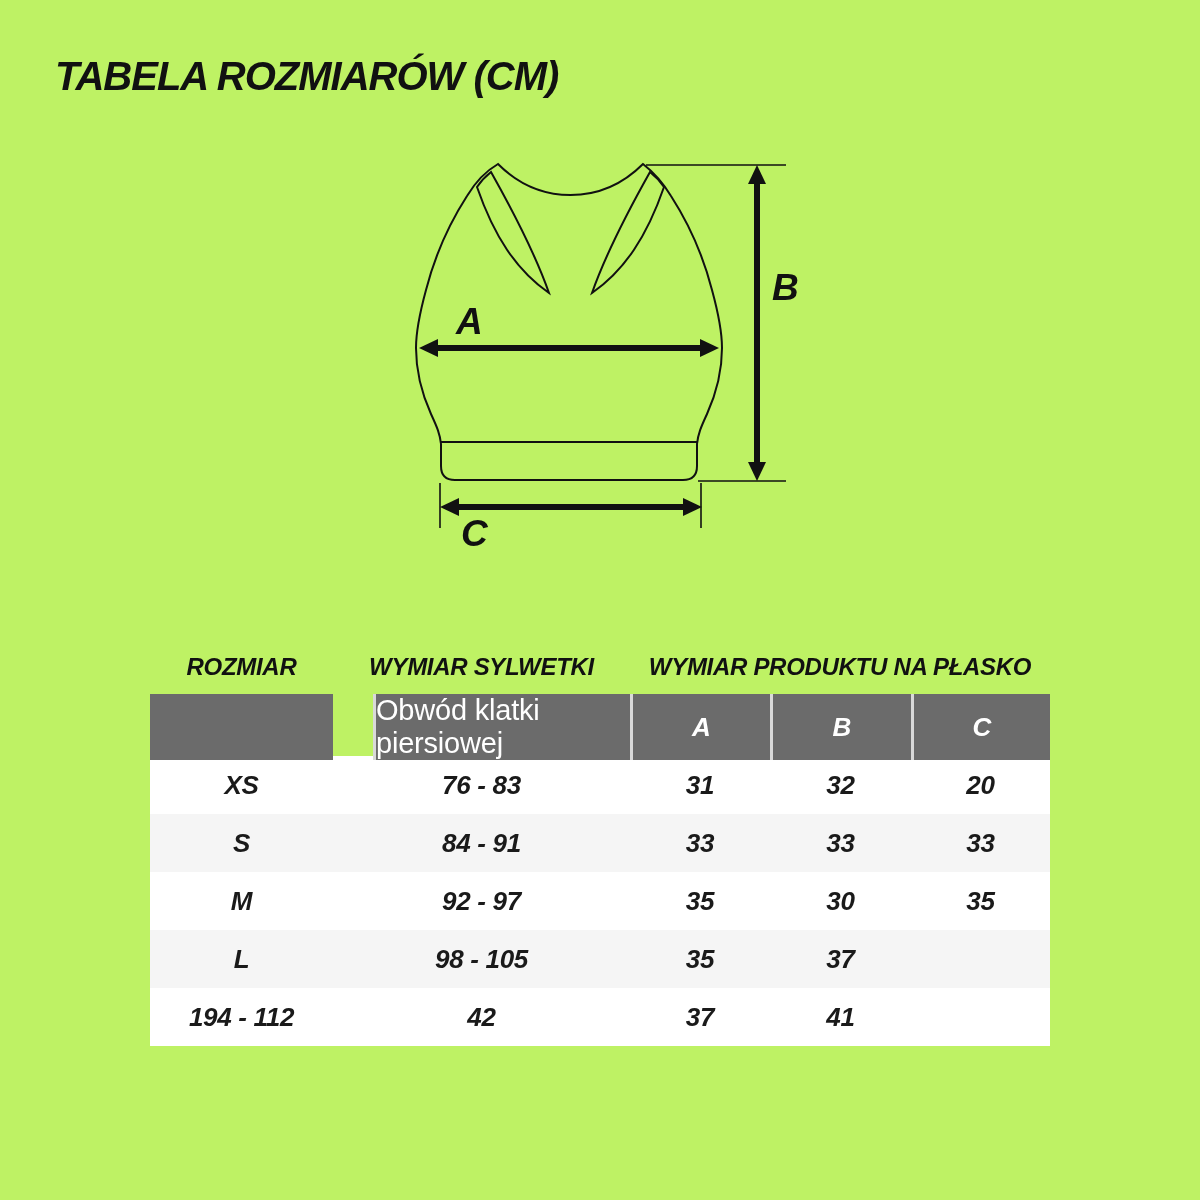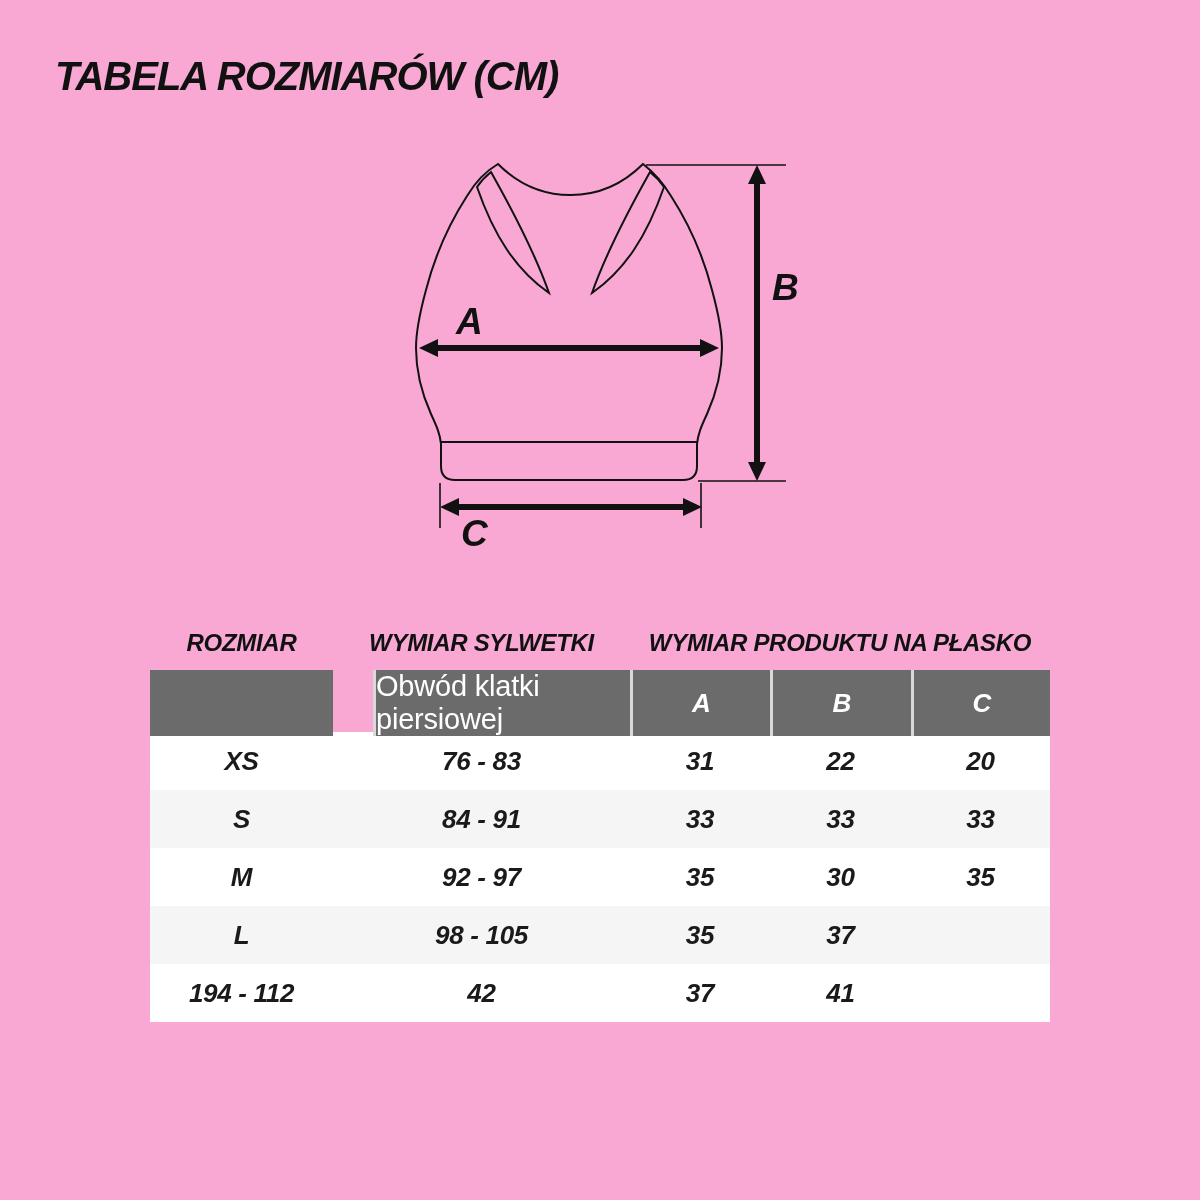--- a/index.html
+++ b/index.html
@@ -3,21 +3,21 @@
 <meta charset="utf-8">
 <style>
   * { box-sizing: border-box; margin: 0; padding: 0; }
   html, body { background: #ffffff; }
   body { font-family: "Liberation Sans", sans-serif; }
 
   .page {
     position: relative;
     width: 1200px;
     height: 1200px;
-    background: #f9a8d4;
+    background: #bef264;
     color: #1a1a1a;
     overflow: hidden;
   }
 
   .title {
     position: absolute;
     left: 55px;
     top: 56px;
     font-size: 40px;
     line-height: 1.0;
@@ -40,21 +40,21 @@
     font-family: "Liberation Sans", sans-serif;
     font-size: 37px;
     font-weight: 700;
     font-style: italic;
     fill: #111111;
   }
 
   .size-table {
     position: absolute;
     left: 150px;
-    top: 616px;
+    top: 640px;
     width: 900px;
   }
 
   .group-row {
     display: grid;
     grid-template-columns: 183px 297px 420px;
     height: 54px;
     align-items: center;
   }
   .group-cell {
@@ -194,21 +194,21 @@
       <div class="head-cell head-obwod">Obwód klatki piersiowej</div>
       <div class="head-cell head-abc">A</div>
       <div class="head-cell head-abc">B</div>
       <div class="head-cell head-abc">C</div>
     </div>
 
     <div class="grid-row data-row">
       <div class="cell">XS</div>
       <div class="cell">76 - 83</div>
       <div class="cell">31</div>
-      <div class="cell">22</div>
+      <div class="cell">32</div>
       <div class="cell">20</div>
     </div>
 
     <div class="grid-row data-row alt">
       <div class="cell">S</div>
       <div class="cell">84 - 91</div>
       <div class="cell">33</div>
       <div class="cell">33</div>
       <div class="cell">33</div>
     </div>

